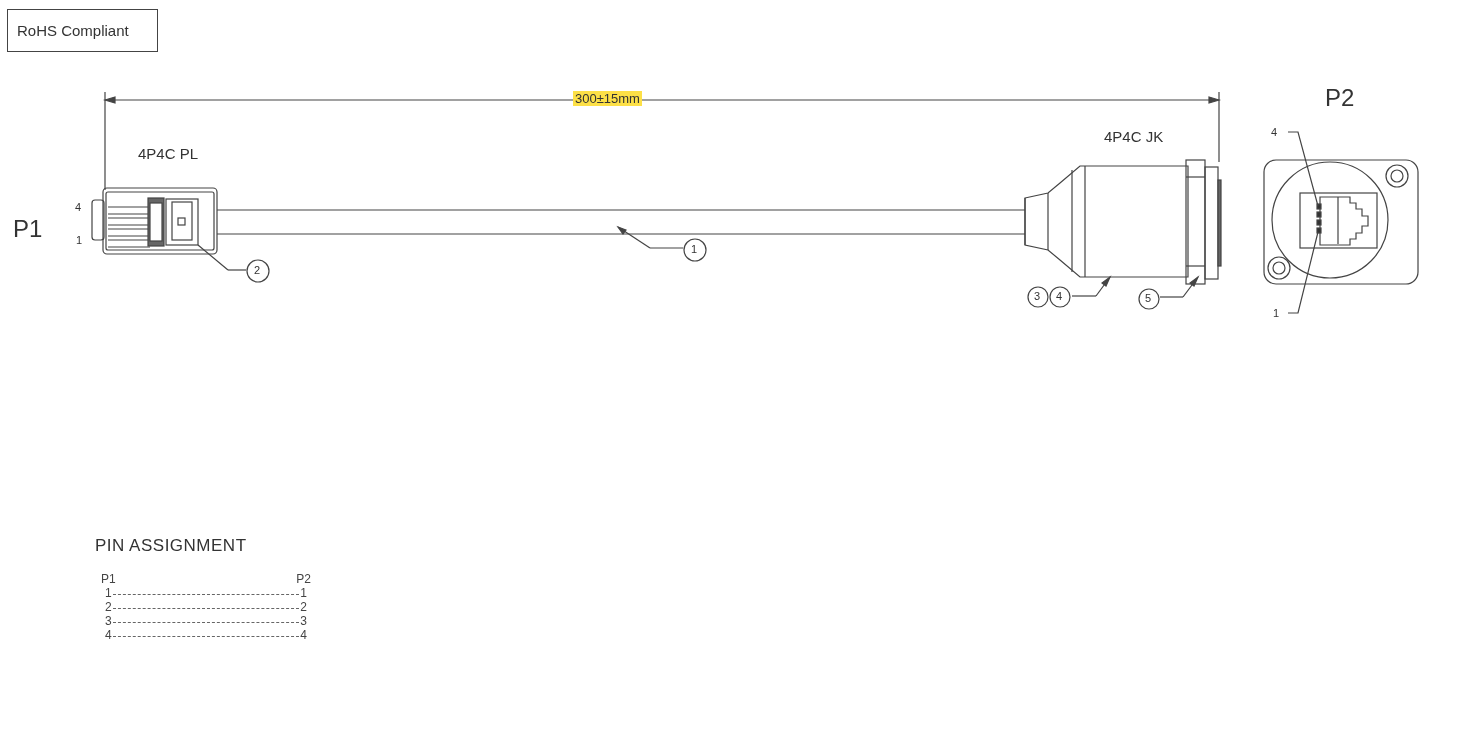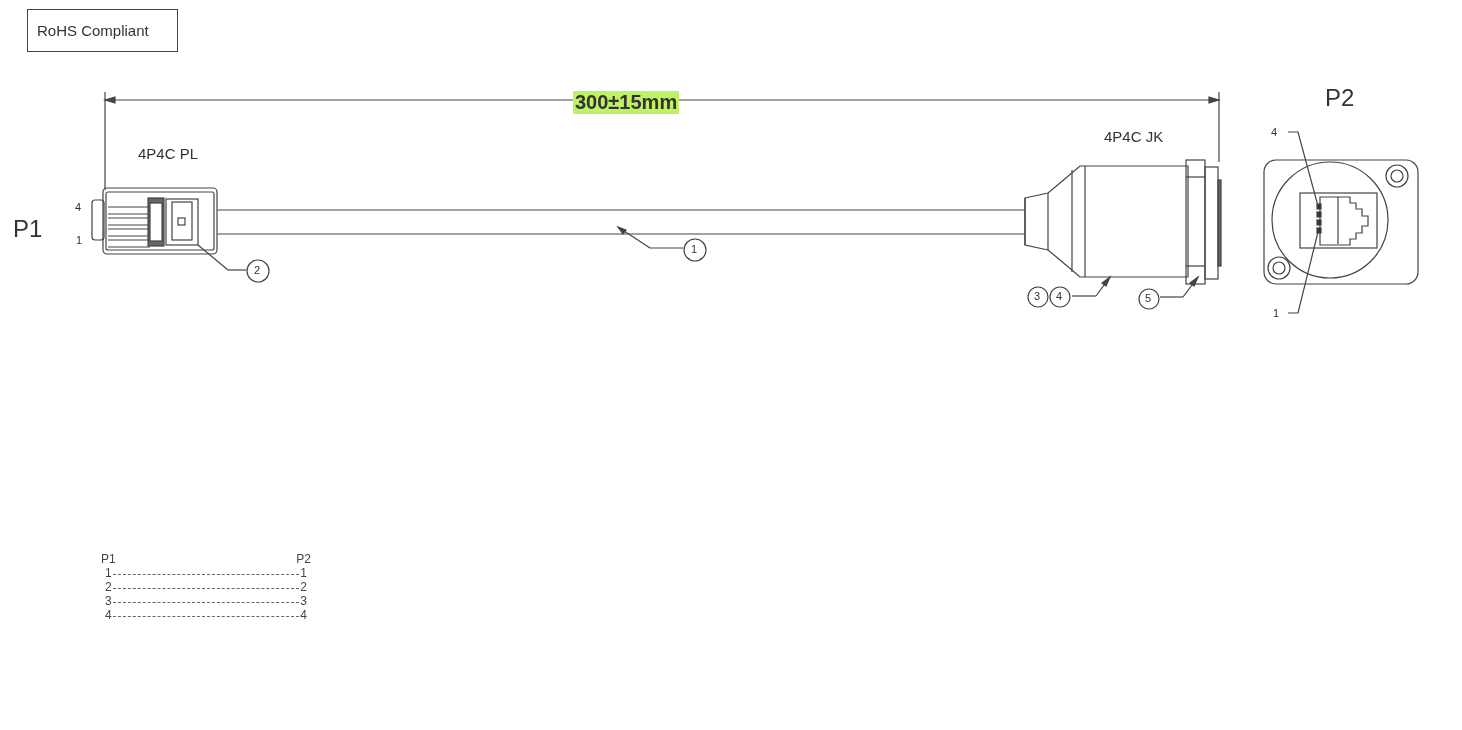--- a/index.html
+++ b/index.html
@@ -1,22 +1,22 @@
 <!DOCTYPE html>
 <html><head>
   <meta charset="utf-8">
   <style>
     html, body { margin:0; padding:0; background:#ffffff; }
     body { width:1462px; height:730px; position:relative; overflow:hidden; font-family:"Liberation Sans", sans-serif; color:#333; }
     .abs { position:absolute; }
-    .rohs { left:7px; top:9px; width:151px; height:43px; border:1.5px solid #444; box-sizing:border-box; font-size:15px; line-height:41px; padding-left:9px; color:#333;margin-left:20px; }
+    .rohs { left:7px; top:9px; width:151px; height:43px; border:1.5px solid #444; box-sizing:border-box; font-size:15px; line-height:41px; padding-left:9px; color:#333; }
     .lbl { font-size:15px; color:#333; white-space:nowrap;text-align:right; }
     .big { font-size:24px; color:#333; }
     .tiny { font-size:11px; color:#333; }
-    .dim { font-size:20px; background:#bef264; padding:0 2px;font-weight:bold; }
+    .dim { font-size:13px; background:#fde047; padding:0 2px; }
     .pa-title { font-size:17px; letter-spacing:0.5px; }
     .pa-row { font-family:"Liberation Sans", sans-serif; font-size:12px; color:#444; display:flex; width:208px; }
     .pa-row .dash { flex:1; border-bottom:1px dashed #666; margin:0 1px 5px 1px; }
     svg { position:absolute; left:0; top:0; }
   </style>
 </head>
 <body>
 
 <div class="abs rohs">RoHS Compliant</div>
 
@@ -121,20 +121,21 @@
 <div class="abs tiny" style="left:1271px; top:126px;">4</div>
 <div class="abs tiny" style="left:1273px; top:307px;">1</div>
 
 <div class="abs tiny" style="left:691px; top:243px;">1</div>
 <div class="abs tiny" style="left:254px; top:264px;">2</div>
 <div class="abs tiny" style="left:1034px; top:290px;">3</div>
 <div class="abs tiny" style="left:1056px; top:290px;">4</div>
 <div class="abs tiny" style="left:1145px; top:292px;">5</div>
 
 <div class="abs" style="left:95px; top:536px;">
+  <div class="pa-title">PIN  ASSIGNMENT</div>
   <div class="pa-row" style="margin-top:16px; margin-left:6px; width:210px;">
     <span>P1</span>
     <span style="flex:1"></span>
     <span>P2</span>
   </div>
   <div class="pa-row" style="margin-left:10px; width:202px;">
     <span>1</span>
       <span class="dash"></span>
       <span>1</span>
   </div>

